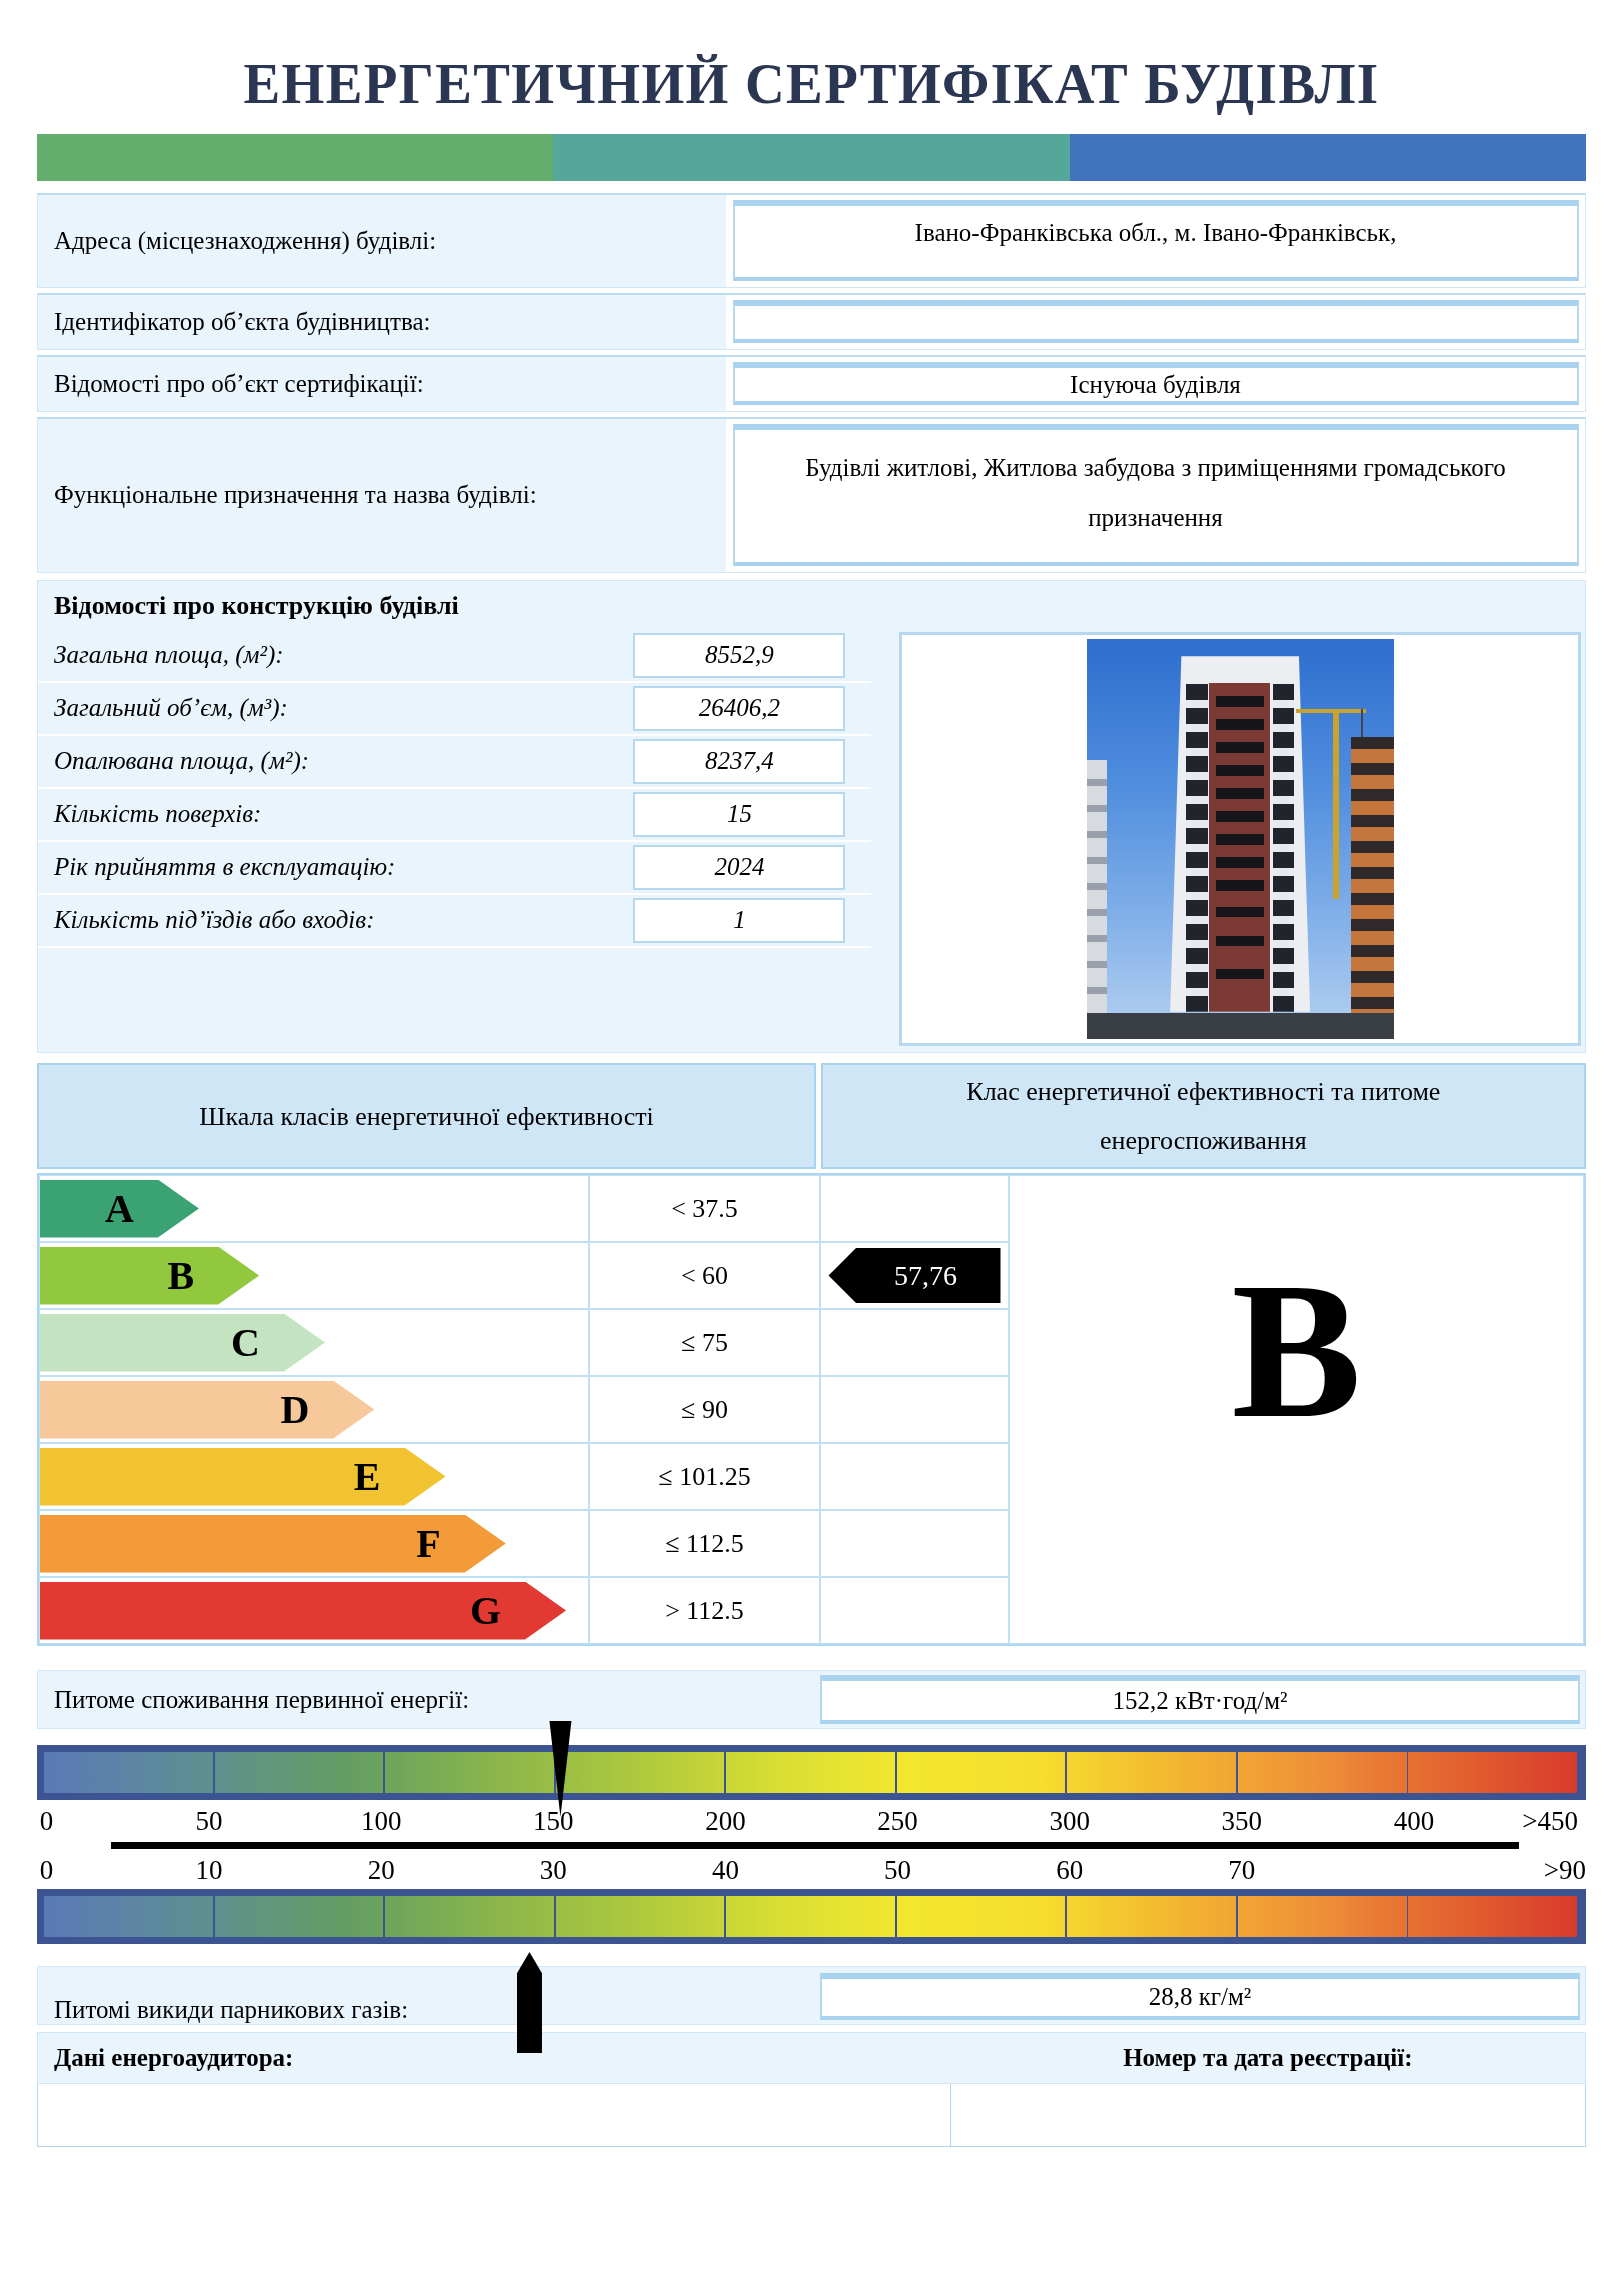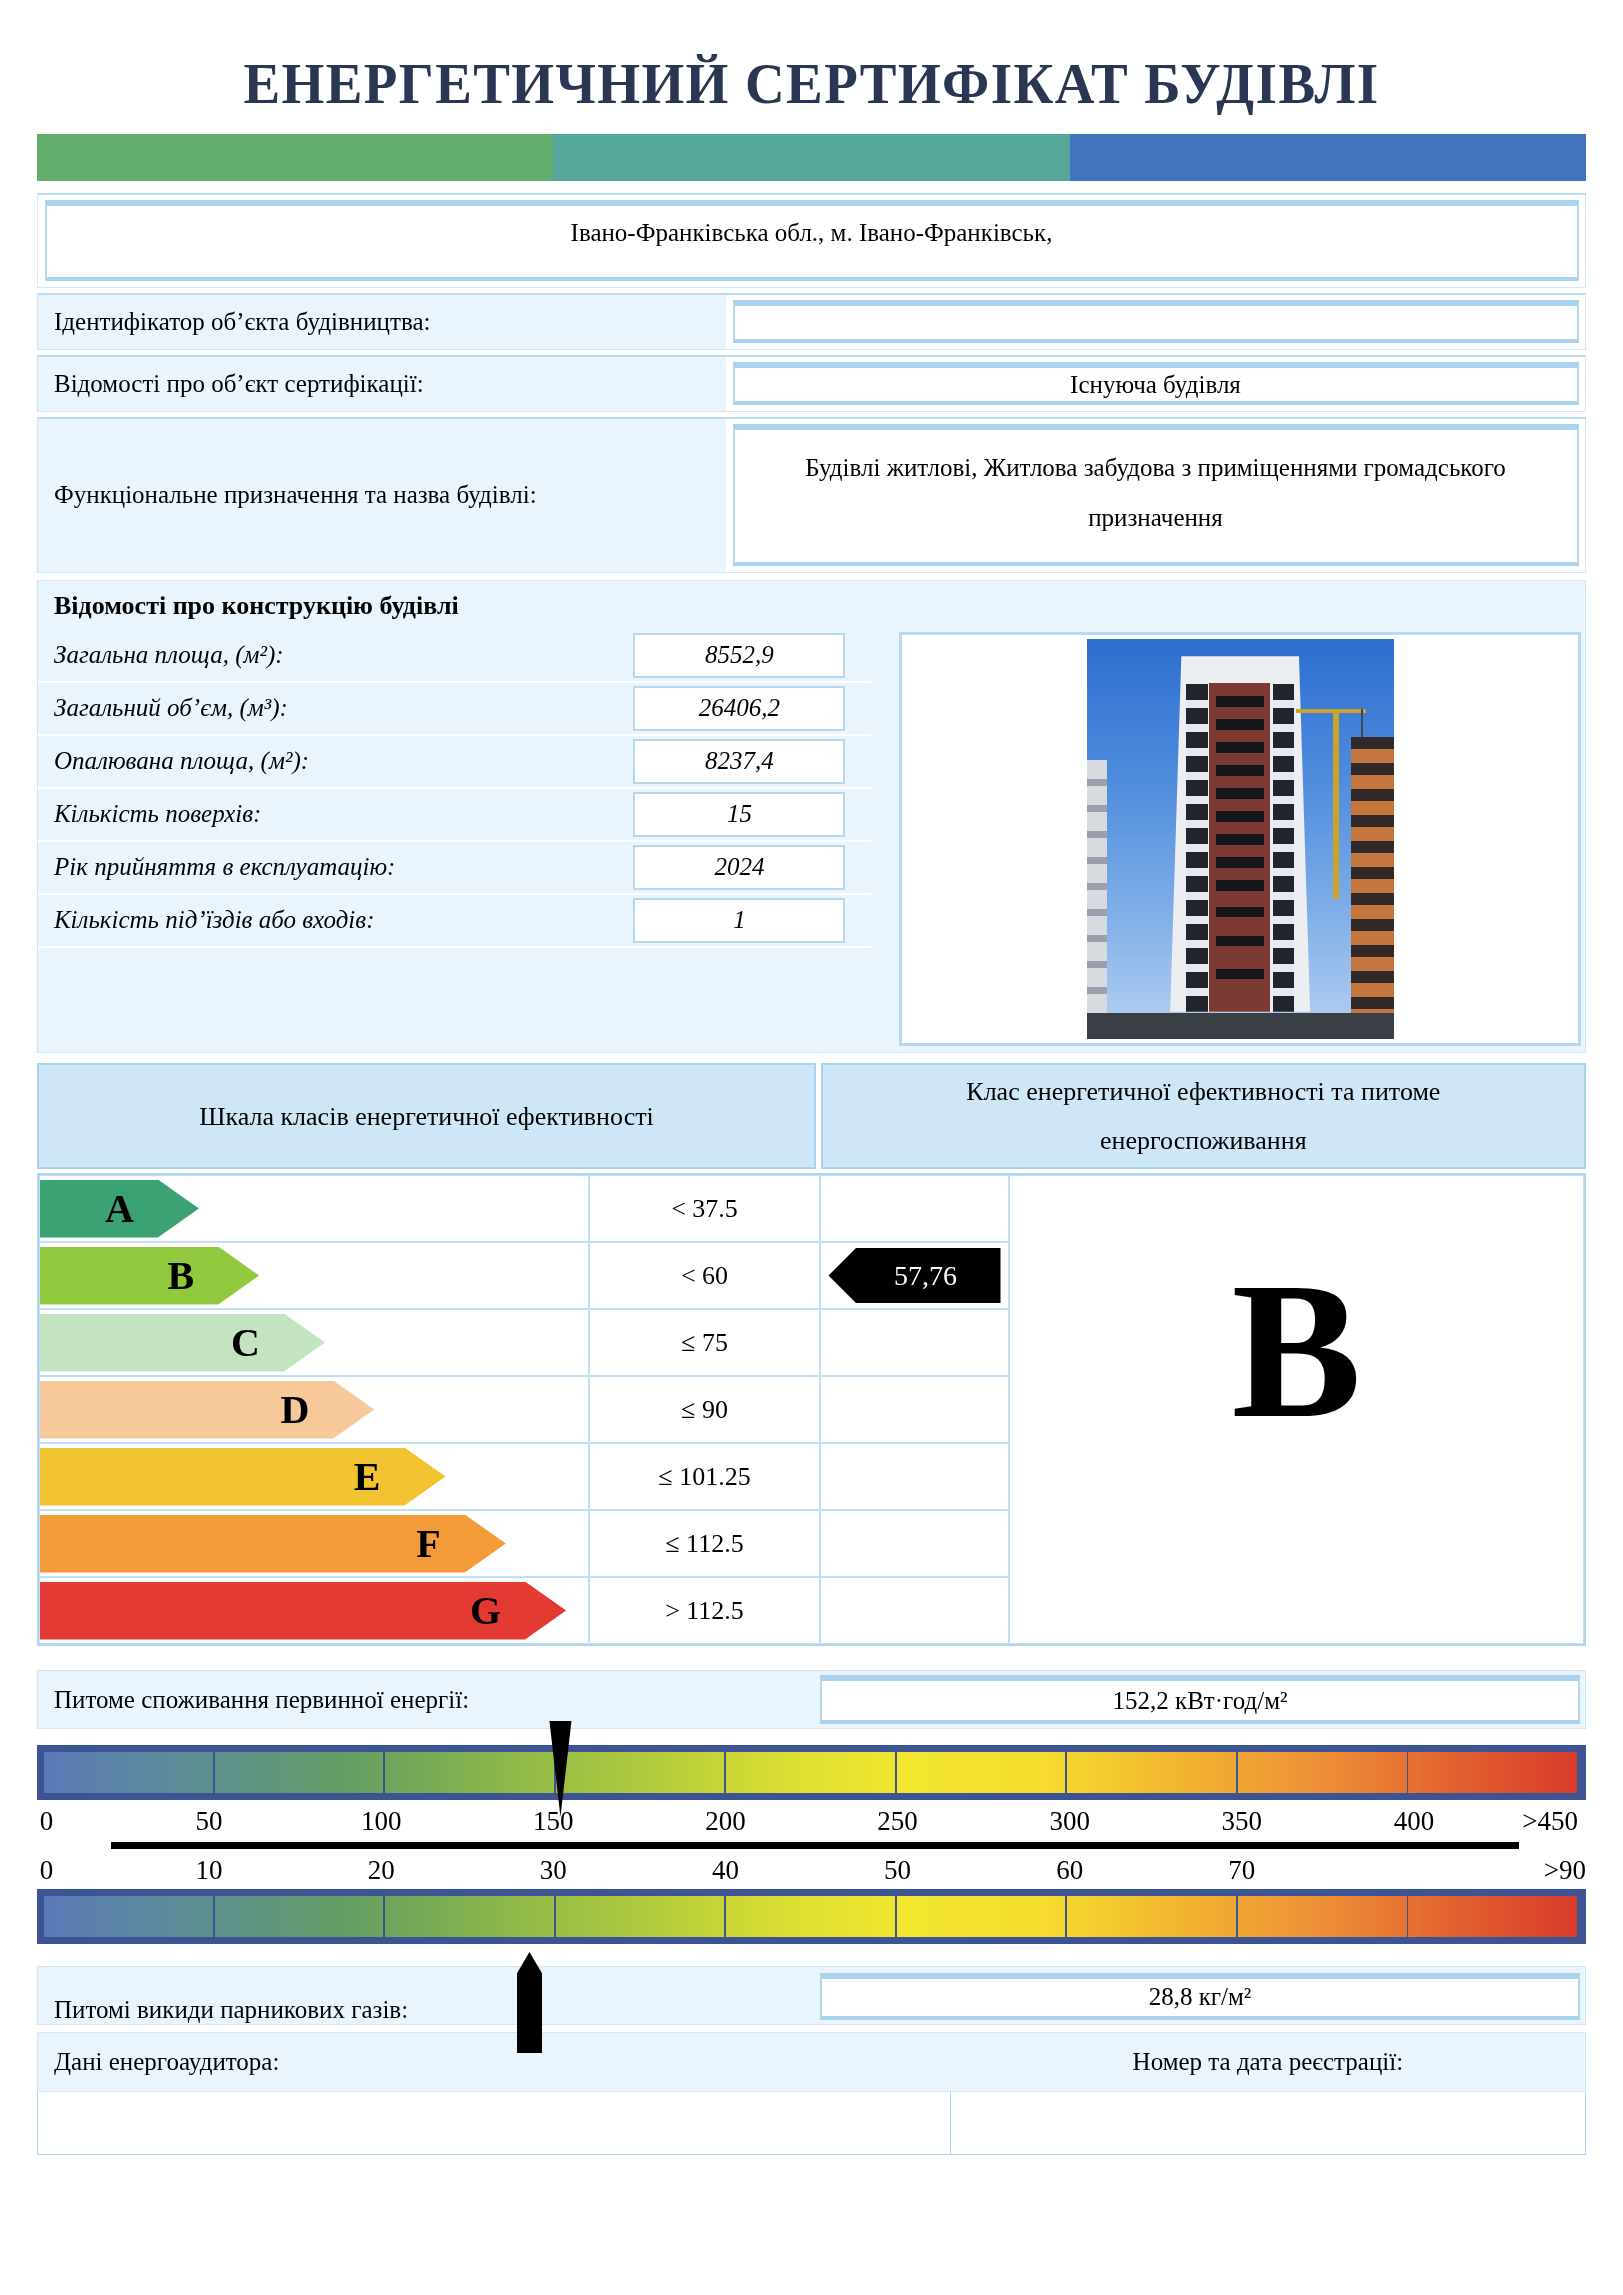--- a/index.html
+++ b/index.html
@@ -271,21 +271,22 @@
     clip-path: polygon(50% 0, 100% 21%, 100% 100%, 0 100%, 0 21%);
     z-index: 3;
   }
 
   
   .aud-head {
     margin-top: 7.4px;
     display: flex;
     background: #e9f4fd;
     border: 1.9px solid #cfe7f8;
-    height: 60px;
+    height: 52px;
+    font-weight: bold;
   }
   .aud-head .l {
     width: 59%;
     display: flex; align-items: center;
     padding-left: 16px; font-size: 25px;
   }
   .aud-head .r {
     flex: 1;
     display: flex; align-items: center; justify-content: center;
     font-size: 25px;
@@ -304,20 +305,21 @@
     <div class="title">ЕНЕРГЕТИЧНИЙ СЕРТИФІКАТ БУДІВЛІ</div>
 
     <div class="band">
       <div class="seg" style="background-color: rgb(99, 174, 108);"></div>
       <div class="seg" style="background-color: rgb(85, 167, 154);"></div>
       <div class="seg" style="background-color: rgb(66, 115, 189);"></div>
     </div>
 
     <div class="itable">
       <div class="irow h-205">
+        <div class="lbl">Адреса (місцезнаходження) будівлі:</div>
         <div class="valwrap">
             <div class="valbox top-align">Івано-Франківська обл., м. Івано-Франківськ,</div>
           </div>
       </div>
       <div class="irow h-120">
         <div class="lbl">Ідентифікатор об’єкта будівництва:</div>
         <div class="valwrap">
             <div class="valbox"></div>
           </div>
       </div>

